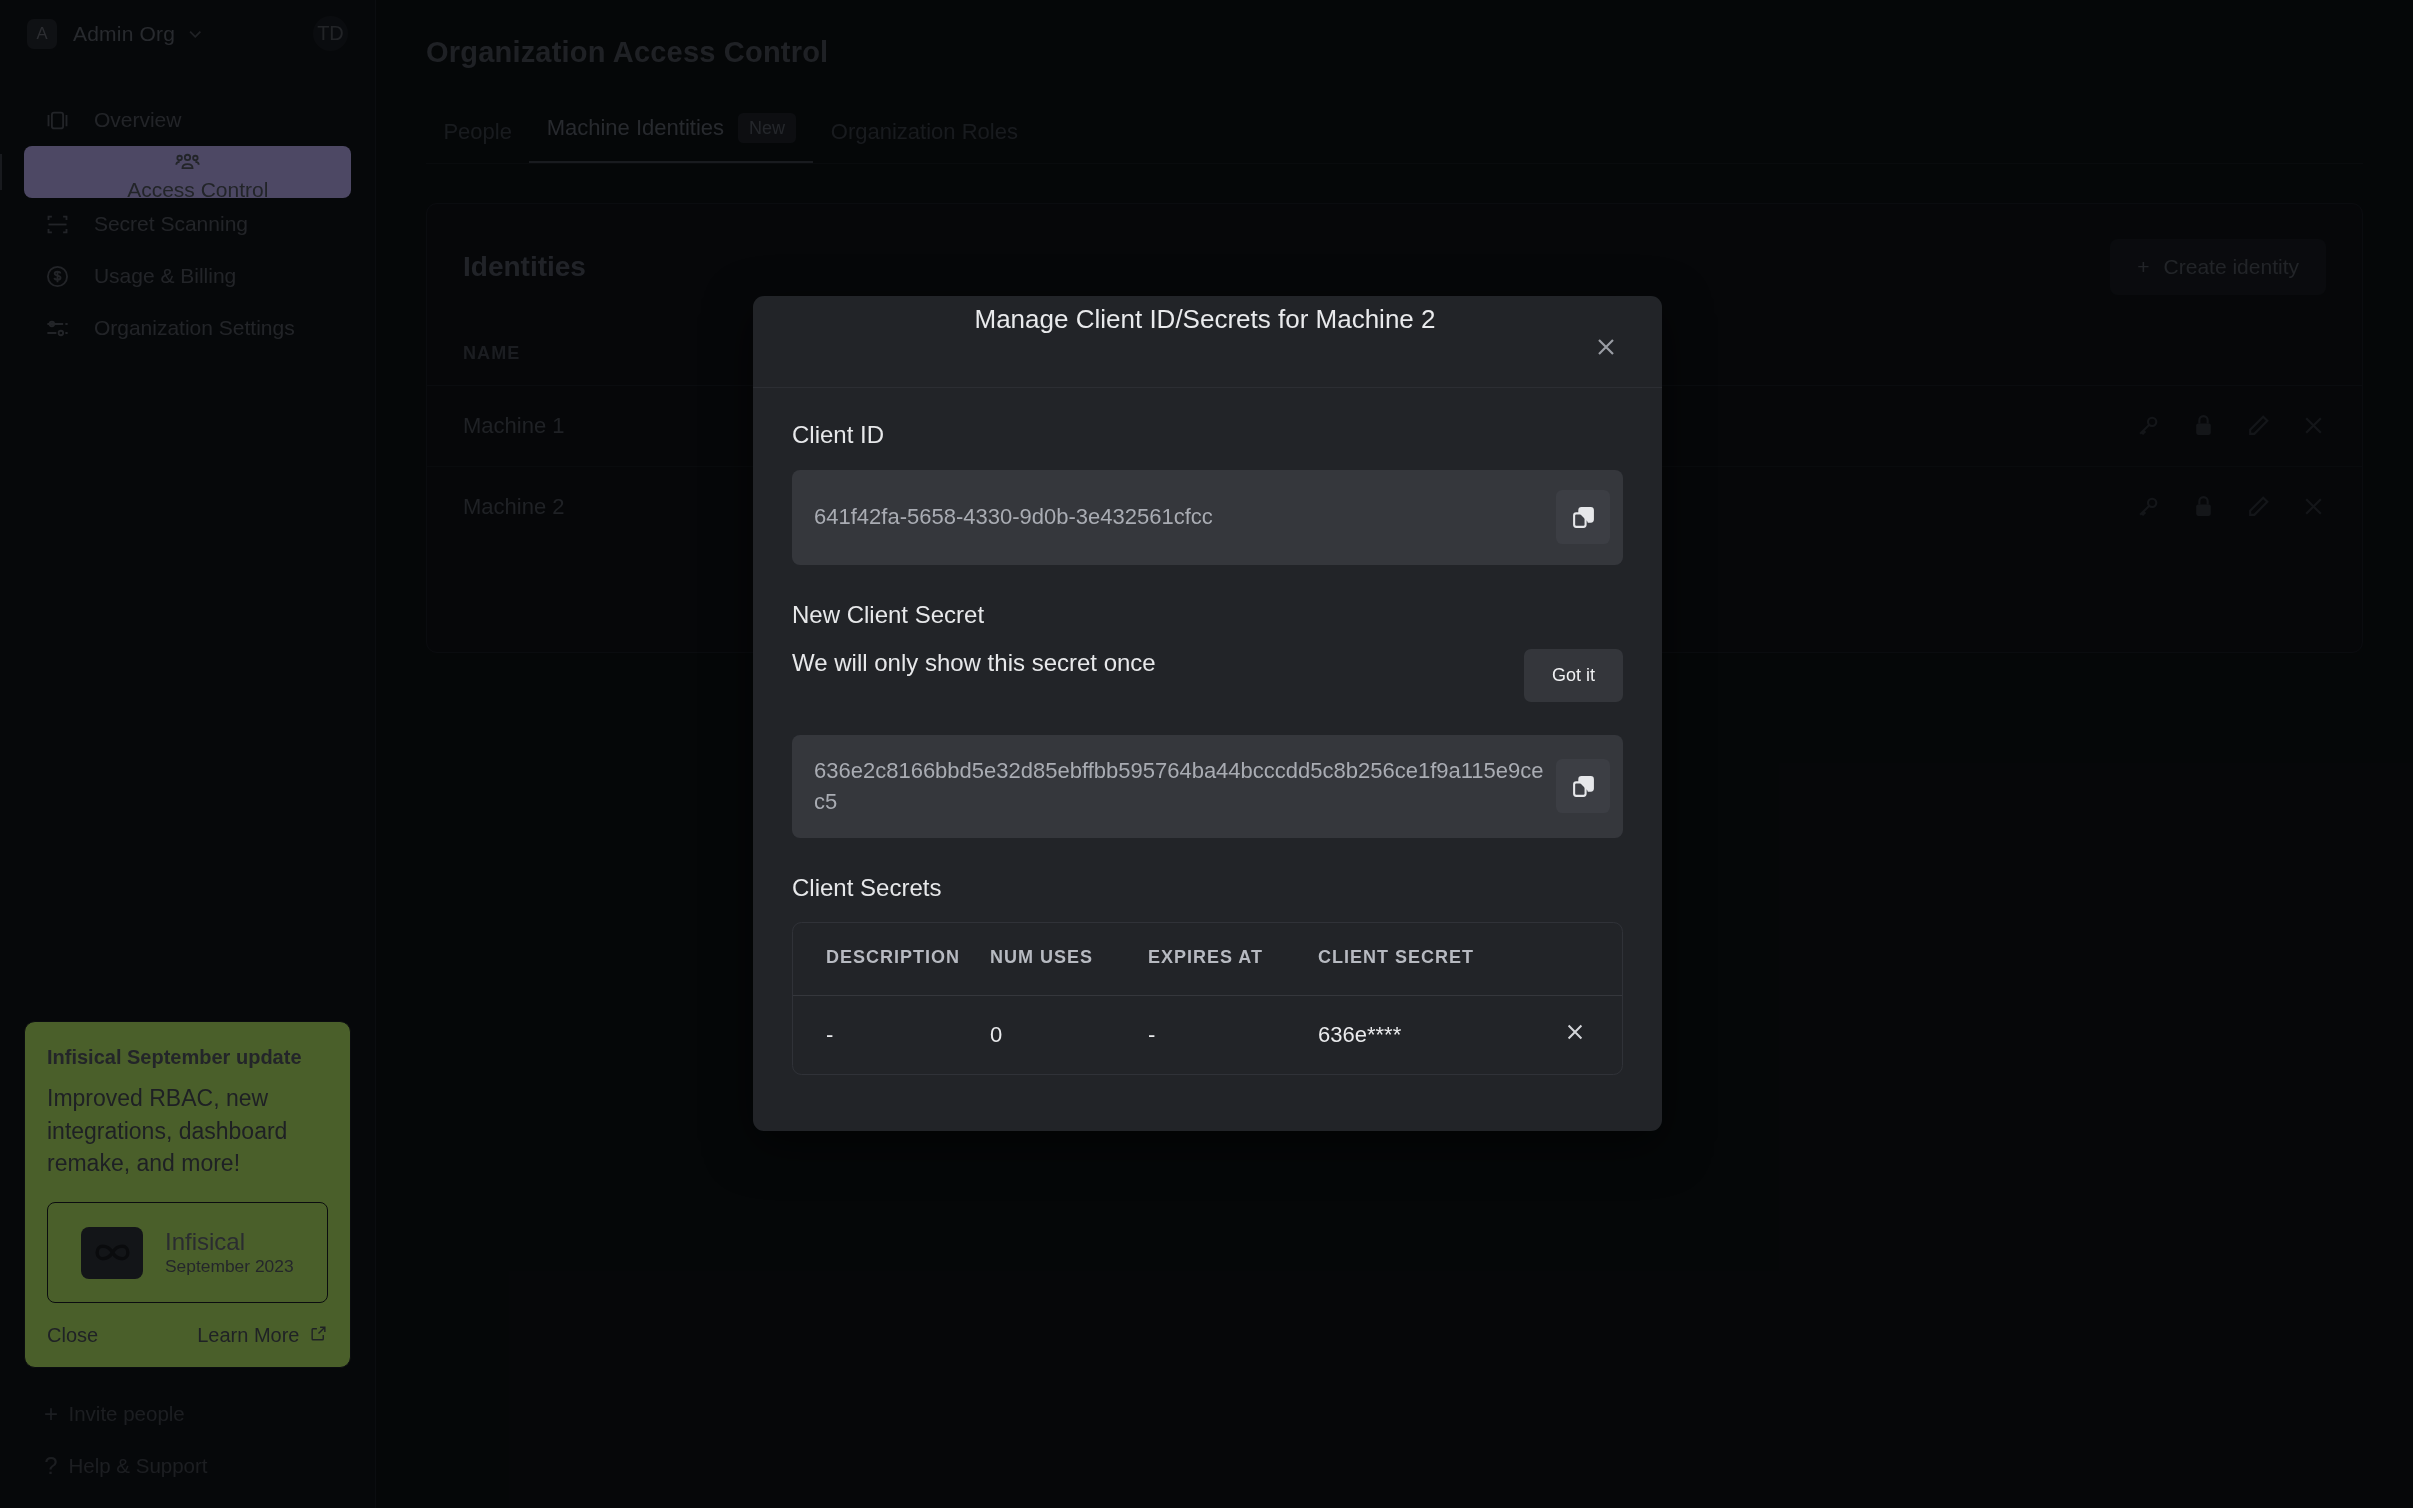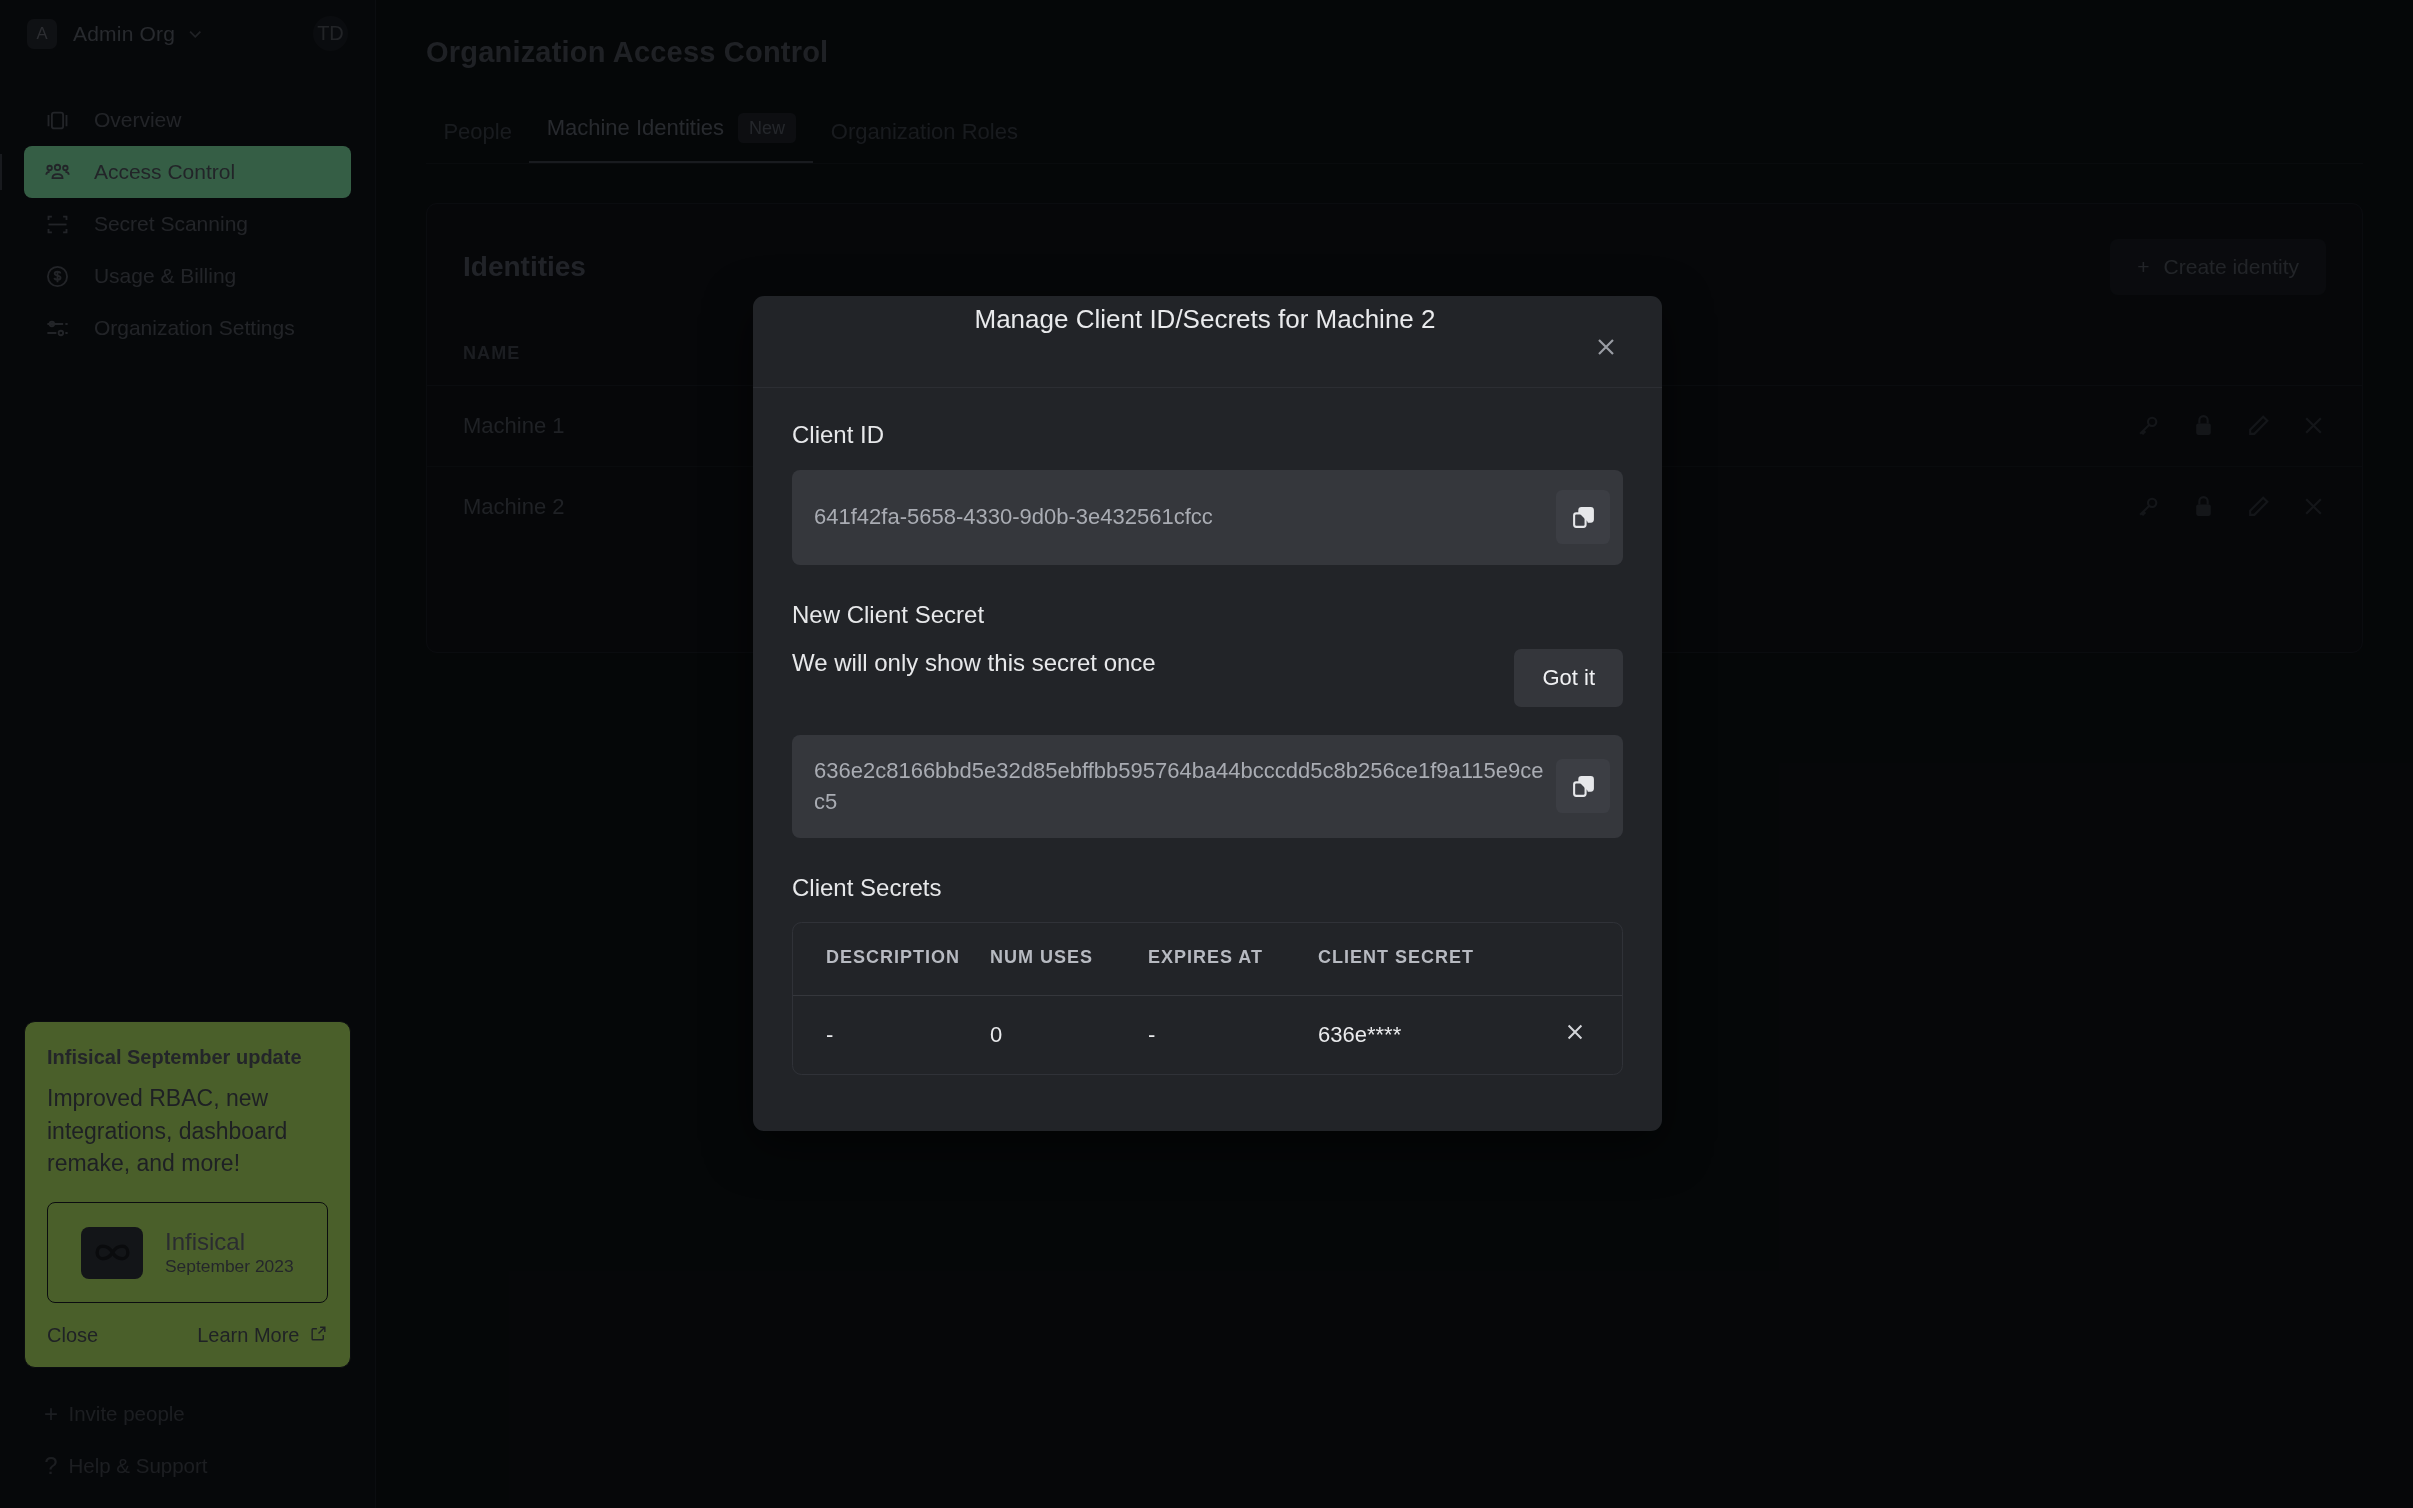--- a/index.html
+++ b/index.html
@@ -46,21 +46,21 @@
     font-size: 20px;
   }
   .nav { margin-top: 33px; }
   .nav-item {
     position: relative;
     display: flex; align-items: center;
     height: 52px; margin: 0 24px; padding: 0 17.4px;
     border-radius: 8px;
     color: #55585f; font-size: 21px;
   }
-  .nav-item.active { background: #86efac; }
+  .nav-item.active { background: #c4b5fd; flex-direction: column; }
   .nav-item.active::before {
     content:""; position:absolute; left:-24px; top:8px; bottom:8px;
     width: 2.4px; background: #3b3e45;
   }
   .nav-icon { width: 32px; height: 32px; flex: 0 0 32px; display:flex; align-items:center; justify-content:center; }
   .nav-icon svg { width: 27px; height: 27px; display:block; }
   .nav-label { margin-left: 20.5px; }
 
   
   .promo {
@@ -154,21 +154,21 @@
     flex: 1 1 auto; word-break: break-all; padding-right: 12.6px;
   }
   .copy-btn {
     flex: 0 0 54px; width: 54px; height: 54px; border-radius: 6.3px;
     background: #3c3e44; display:flex; align-items:center; justify-content:center;
   }
   .copy-btn svg { width: 25px; height: 25px; display:block; }
   .warn-row { display:flex; align-items:flex-start; margin: 8px 0 20.5px 0; min-height: 65px; }
   .warn-text { color:#e7e8ea; font-size: 24px; }
   .btn-gotit {
-    margin-left:auto; background:#34363b; color:#f0f1f3; font-size: 22px;
+    margin-left:auto; background:#34363b; color:#f0f1f3; font-size: 18px;
     border-radius: 7px; padding: 16px 28px;
   }
   .sec-table {
     margin-top: 20.5px; border: 0.8px solid #303238; border-radius: 9.5px; overflow: hidden;
   }
   .sec-table table { width: 100%; border-collapse: collapse; }
   .sec-table th {
     text-align: left; color: #b7bac1; font-size: 18px; font-weight: bold;
     letter-spacing: 1px; padding: 22px 0 24px 0; vertical-align: top;
     border-bottom: 0.8px solid #35373c; line-height: 1.42;

